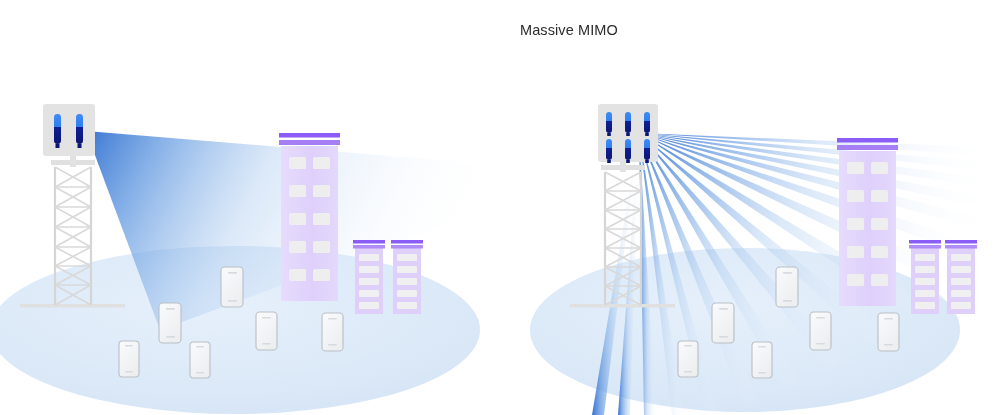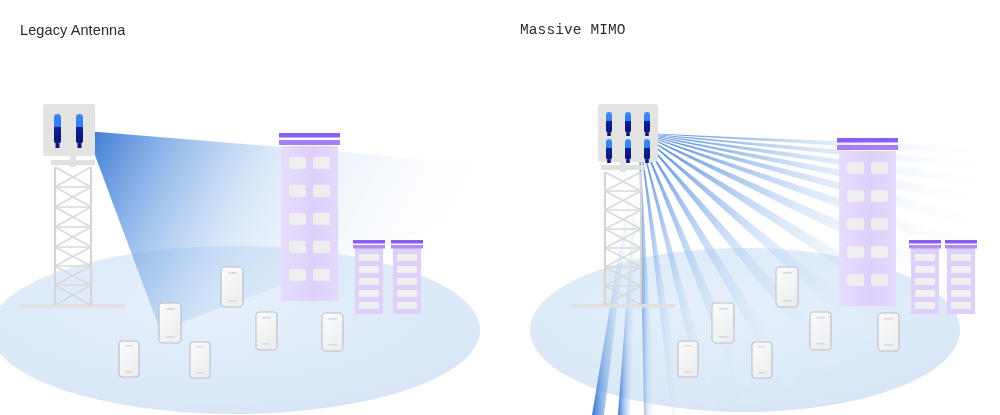--- a/index.html
+++ b/index.html
@@ -1,36 +1,35 @@
 <!DOCTYPE html>
 <html><head>
 <meta charset="utf-8">
 <style>
   html,body{margin:0;padding:0;background:#ffffff;}
   body{width:1000px;height:415px;overflow:hidden;
        font-family:"Liberation Sans","DejaVu Sans",sans-serif;}
   #stage{position:relative;width:1000px;height:415px;background:#ffffff;}
   .panel{position:absolute;top:0;height:415px;width:500px;}
   #panel-left{left:0;}
-  #panel-right{left:500px;font-family:Liberation Mono, monospace;}
+  #panel-right{left:500px;}
   .panel-title{
     position:absolute;left:20px;top:22px;
     font-size:14.5px;color:#2b2b2b;letter-spacing:.1px;
     white-space:nowrap;
   }
   .scene{position:absolute;left:0;top:0;width:500px;height:415px;}
   .scene svg{display:block;width:500px;height:415px;}
 </style>
 </head>
 <body>
 
 <div id="stage">
 
   <div class="panel" id="panel-left">
-    <div class="panel-title">Legacy Antenna</div>
 
     <div class="scene">
       <svg viewBox="0 0 500 415" xmlns="http://www.w3.org/2000/svg">
         <defs>
           <radialGradient id="gndL" cx="45%" cy="35%" r="70%">
             <stop offset="0%" stop-color="#e6f0fb"></stop>
             <stop offset="60%" stop-color="#ddeaf8"></stop>
             <stop offset="100%" stop-color="#d6e5f6"></stop>
           </radialGradient>
           <linearGradient id="coneL" x1="0" y1="0" x2="1" y2="0.25">

